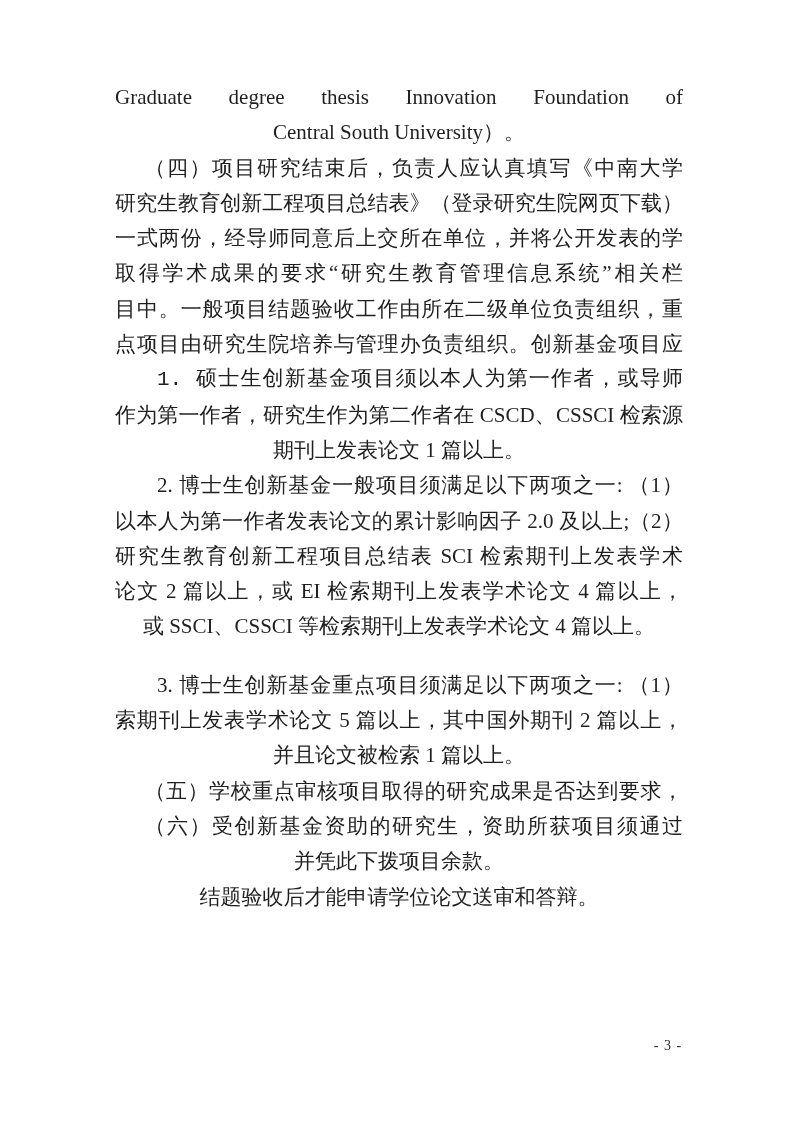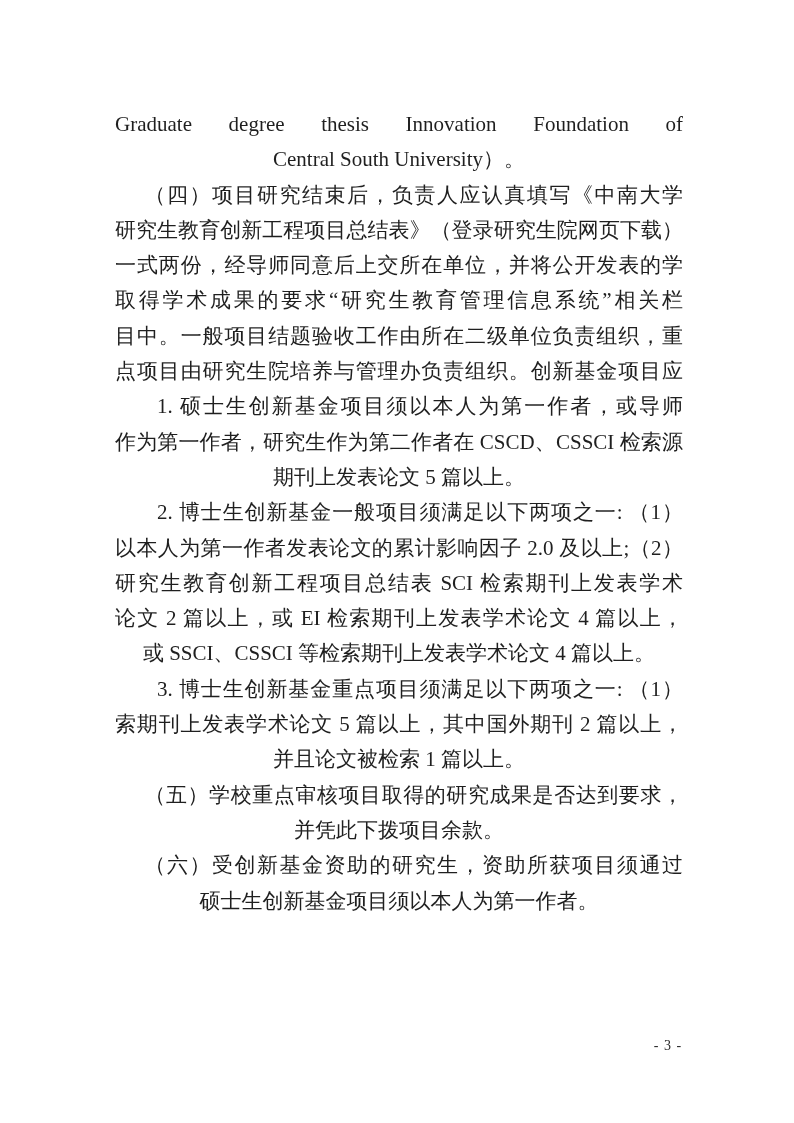--- a/index.html
+++ b/index.html
@@ -12,21 +12,21 @@
     width: 794px;
     height: 1123px;
     background: #ffffff;
     overflow: hidden;
     font-family: "Liberation Serif", "DejaVu Serif", serif;
     color: #1f1f1f;
   }
   .text-block {
     position: absolute;
     left: 115px;
-    top: 107px;
+    top: 80px;
     width: 568px;
     font-size: 21px;
     line-height: 35.3px;
   }
   .line {
     width: 100%;
     text-align: center;
   }
   .line.just {
     text-align: justify;
@@ -49,30 +49,30 @@
 <div class="page">
   <div class="text-block" id="lines-container">
       <div class="line just">Graduate degree thesis Innovation Foundation of</div>
       <div class="line">Central South University）。</div>
       <div class="line just" style="text-indent: 1.4em;">（四）项目研究结束后，负责人应认真填写《中南大学</div>
       <div class="line just">研究生教育创新工程项目总结表》（登录研究生院网页下载）</div>
       <div class="line just">一式两份，经导师同意后上交所在单位，并将公开发表的学</div>
       <div class="line just">取得学术成果的要求“研究生教育管理信息系统”相关栏</div>
       <div class="line just">目中。一般项目结题验收工作由所在二级单位负责组织，重</div>
       <div class="line just">点项目由研究生院培养与管理办负责组织。创新基金项目应</div>
-      <div class="line just" style="text-indent: 2em;">1. 硕士生创新基金项目须以本人为第一作者，或导师</div>
+      <div class="line just" style="text-indent: 2em; font-family: Liberation Mono, monospace;">1. 硕士生创新基金项目须以本人为第一作者，或导师</div>
       <div class="line just">作为第一作者，研究生作为第二作者在 CSCD、CSSCI 检索源</div>
-      <div class="line">期刊上发表论文 5 篇以上。</div>
+      <div class="line">期刊上发表论文 1 篇以上。</div>
       <div class="line just" style="text-indent: 2em;">2. 博士生创新基金一般项目须满足以下两项之一: （1）</div>
       <div class="line just">以本人为第一作者发表论文的累计影响因子 2.0 及以上;（2）</div>
       <div class="line just">研究生教育创新工程项目总结表 SCI 检索期刊上发表学术</div>
       <div class="line just">论文 2 篇以上，或 EI 检索期刊上发表学术论文 4 篇以上，</div>
       <div class="line">或 SSCI、CSSCI 等检索期刊上发表学术论文 4 篇以上。</div>
-      <div class="line just" style="text-indent: 2em;">3. 博士生创新基金重点项目须满足以下两项之一: （1）</div>
+      <div class="line just" style="text-indent: 2em; margin-top: 23px;">3. 博士生创新基金重点项目须满足以下两项之一: （1）</div>
       <div class="line just">索期刊上发表学术论文 5 篇以上，其中国外期刊 2 篇以上，</div>
       <div class="line">并且论文被检索 1 篇以上。</div>
       <div class="line just" style="text-indent: 1.4em;">（五）学校重点审核项目取得的研究成果是否达到要求，</div>
+      <div class="line just" style="text-indent: 1.4em;">（六）受创新基金资助的研究生，资助所获项目须通过</div>
       <div class="line">并凭此下拨项目余款。</div>
-      <div class="line just" style="text-indent: 1.4em;">（六）受创新基金资助的研究生，资助所获项目须通过</div>
-      <div class="line">硕士生创新基金项目须以本人为第一作者。</div>
+      <div class="line">结题验收后才能申请学位论文送审和答辩。</div>
     </div>
   <div class="page-number">- 3 -</div>
 </div>
 
 </body></html>

